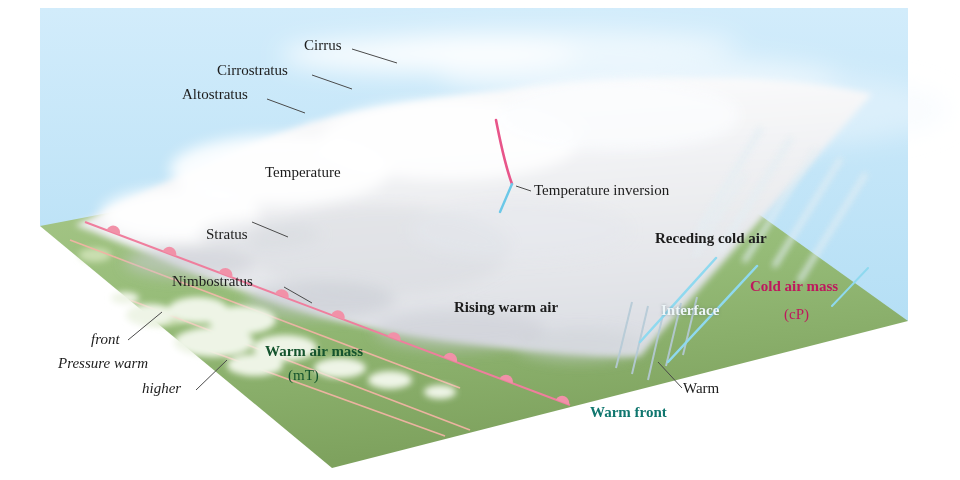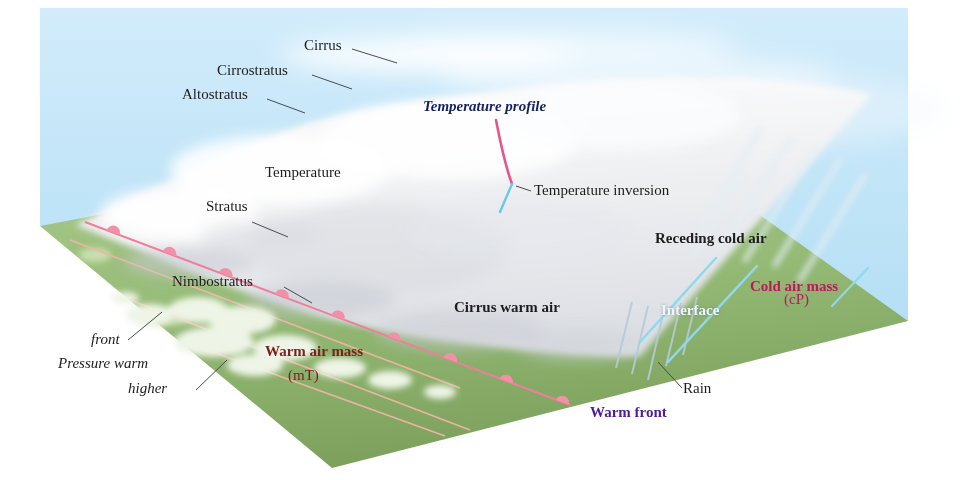--- a/index.html
+++ b/index.html
@@ -3,43 +3,43 @@
 <meta charset="utf-8">
 <style>
   html,body{margin:0;padding:0;background:#ffffff;}
   .scene{position:relative;width:960px;height:480px;background:#ffffff;overflow:hidden;
          font-family:Liberation Serif, serif;}
   .scene svg{position:absolute;left:0;top:0;}
   .lbl{position:absolute;font-size:15px;color:#1c1c1c;white-space:nowrap;line-height:1;}
   .b{font-weight:bold;}
   .i{font-style:italic;}
   .navy{color:#14215c;}
-  .pink{color:#7f1d1d;}
-  .hotpink{color:#4c1d95;}
+  .pink{color:#14532d;}
+  .hotpink{color:#0f766e;}
   .cyan{color:#be185d;}
   .lite{color:#eef6f8;text-shadow:0 0 3px rgba(90,110,120,.55);text-align:right;}
   
   .p-cirrus{left:304px;top:38px;}
   .p-cirrostratus{left:217px;top:63px;}
   .p-altostratus{left:182px;top:87px;}
   .p-tprofile{left:423px;top:99px;}
   .p-nimbostratus{left:265px;top:165px;}
   .p-tinversion{left:534px;top:183px;}
   .p-receding{left:655px;top:231px;}
-  .p-stratus{left:206px;top:199px;}
+  .p-stratus{left:206px;top:227px;}
   .p-stratocu{left:172px;top:274px;}
   .p-rising{left:454px;top:300px;}
   .p-interface{left:661px;top:303px;}
   .p-coldmass{left:750px;top:279px;}
-  .p-cp{left:784px;top:292px;}
+  .p-cp{left:784px;top:307px;}
   .p-warmmass{left:265px;top:344px;}
   .p-mt{left:288px;top:368px;}
   .p-lower{left:91px;top:332px;}
   .p-plines{left:58px;top:356px;}
-  .p-higher{left:128px;top:381px;}
+  .p-higher{left:142px;top:381px;}
   .p-rain{left:683px;top:381px;}
   .p-warmfront{left:590px;top:405px;}
 </style>
 </head>
 <body>
 
 <div class="scene">
 
   <svg width="960" height="480" viewBox="0 0 960 480">
     <defs>
@@ -183,31 +183,30 @@
       <line x1="284" y1="287" x2="312" y2="303"></line>
       <line x1="682" y1="388" x2="658" y2="362"></line>
       <line x1="128" y1="340" x2="162" y2="312"></line>
       <line x1="196" y1="390" x2="227" y2="360"></line>
     </g>
   </svg>
 
   <div class="lbl p-cirrus">Cirrus</div>
   <div class="lbl p-cirrostratus">Cirrostratus</div>
   <div class="lbl p-altostratus">Altostratus</div>
-  <div class="lbl p-tprofile b i navy">Temperature profile</div>
   <div class="lbl p-nimbostratus">Temperature</div>
   <div class="lbl p-tinversion">Temperature inversion</div>
   <div class="lbl p-receding b">Receding cold air</div>
   <div class="lbl p-stratus">Stratus</div>
   <div class="lbl p-stratocu">Nimbostratus</div>
-  <div class="lbl p-rising b">Cirrus warm air</div>
+  <div class="lbl p-rising b">Rising warm air</div>
   <div class="lbl p-interface b lite">Interface</div>
   <div class="lbl p-coldmass b cyan">Cold air mass</div>
   <div class="lbl p-cp cyan">(cP)</div>
   <div class="lbl p-warmmass b pink">Warm air mass</div>
   <div class="lbl p-mt pink">(mT)</div>
   <div class="lbl p-lower i">front</div>
   <div class="lbl p-plines i">Pressure warm</div>
   <div class="lbl p-higher i">higher</div>
-  <div class="lbl p-rain">Rain</div>
+  <div class="lbl p-rain">Warm</div>
   <div class="lbl p-warmfront b hotpink">Warm front</div>
 
 </div>
 
 </body></html>

